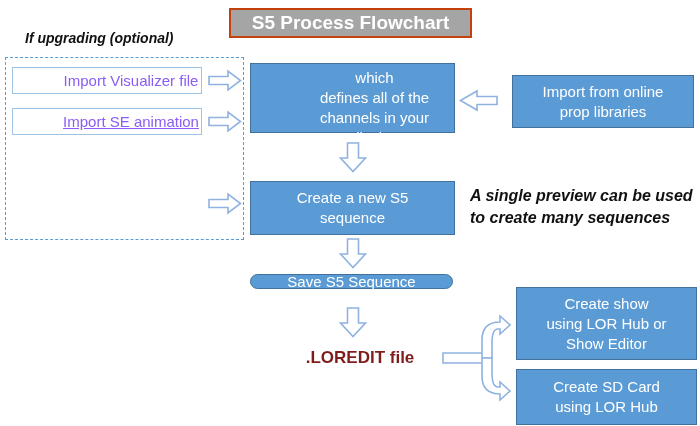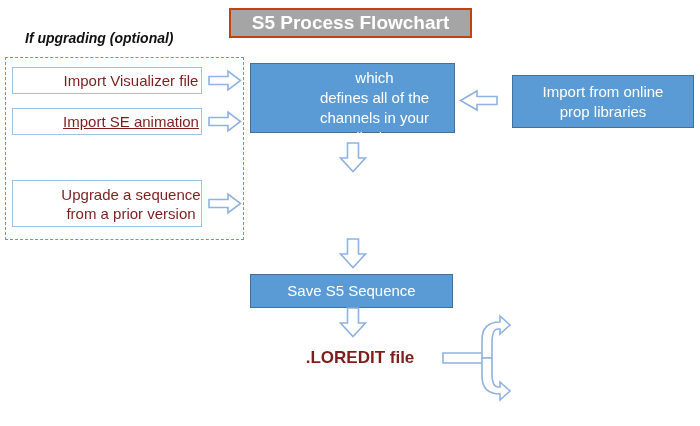--- a/index.html
+++ b/index.html
@@ -12,21 +12,21 @@
     background:#a5a5a5;border:2px solid #c2410c;color:#ffffff;
     font-size:19px;font-weight:bold;display:flex;align-items:center;justify-content:center;
     text-align:center;
   }
   .blue-box{
     background:#5b9bd5;border:1.5px solid #41719c;color:#ffffff;
     font-size:15px;line-height:20px;display:flex;align-items:center;justify-content:center;
     text-align:center;white-space:pre-line;
   }
   .white-box{
-    background:#ffffff;border:1.5px solid #9dc3e6;color:#7f1d1d;
+    background:#ffffff;border:1.5px solid #9dc3e6;color:#8b5cf6;
     font-size:15px;line-height:19px;display:flex;align-items:center;justify-content:center;
     text-align:center;white-space:pre-line;padding-left:48px;
   }
   .dashed-panel{
     border:1.5px dashed #5b9bd5;background:transparent;
   }
   .note{
     color:#111111;font-style:italic;white-space:pre-line;
   }
   .note-upgrade{font-size:14px;font-weight:600;}
@@ -43,22 +43,20 @@
 <div id="canvas">
 
   <div class="abs title-box" style="left:229px;top:8px;width:243px;height:30px;">S5 Process Flowchart</div>
 
   <div class="abs note note-upgrade" style="left:25px;top:30px;width:200px;">If upgrading (optional)</div>
 
   <div class="abs dashed-panel" style="left:5px;top:57px;width:239px;height:183px;"></div>
 
   <div class="abs white-box" style="left:12px;top:67px;width:190px;height:27px;">Import Visualizer file</div>
   <div class="abs white-box" style="left:12px;top:108px;width:190px;height:27px;text-decoration:underline;">Import SE animation</div>
-  <div class="abs white-box" style="left:12px;top:180px;width:190px;height:47px;">Upgrade a sequence
-from a prior version</div>
 
   <div class="abs" style="left:208px;top:68px;">
     <svg width="34" height="25" viewBox="0 0 34 25">
         <path class="hollow" d="M1,8.5 H20 V3 L32.5,12.5 L20,22 V16.5 H1 Z"></path>
       </svg>
   </div>
   <div class="abs" style="left:208px;top:109px;">
     <svg width="34" height="25" viewBox="0 0 34 25">
         <path class="hollow" d="M1,8.5 H20 V3 L32.5,12.5 L20,22 V16.5 H1 Z"></path>
       </svg>
@@ -72,49 +70,58 @@
   <div class="abs blue-box" style="left:250px;top:63px;width:205px;height:70px;padding-left:44px;">Create a PREVIEW which
 defines all of the
 channels in your display</div>
 
   <div class="abs" style="left:338px;top:142px;">
     <svg width="30" height="31" viewBox="0 0 30 31">
         <path class="hollow" d="M9.5,1 H20.5 V16 H27.5 L15,29.5 L2.5,16 H9.5 Z"></path>
       </svg>
   </div>
 
+  <div class="abs blue-box" style="left:250px;top:181px;width:205px;height:54px;">Create a new S5
+sequence</div>
 
   <div class="abs" style="left:338px;top:238px;">
     <svg width="30" height="31" viewBox="0 0 30 31">
         <path class="hollow" d="M9.5,1 H20.5 V16 H27.5 L15,29.5 L2.5,16 H9.5 Z"></path>
       </svg>
   </div>
 
-  <div class="abs blue-box" style="left:250px;top:274px;width:203px;height:34px;">Save S5 Sequence</div>
+  <div class="abs blue-box" style="left:250px;top:274px;width:203px;height:15px;border-radius:14px;">Save S5 Sequence</div>
 
   <div class="abs" style="left:338px;top:307px;">
     <svg width="30" height="31" viewBox="0 0 30 31">
         <path class="hollow" d="M9.5,1 H20.5 V16 H27.5 L15,29.5 L2.5,16 H9.5 Z"></path>
       </svg>
   </div>
 
   <div class="abs blue-box" style="left:500px;top:75px;width:182px;height:53px;margin-left:12px;">Import from online
 prop libraries</div>
 
   <div class="abs" style="left:458px;top:88px;">
     <svg width="40" height="25" viewBox="0 0 40 25">
         <path class="hollow" d="M39,8.5 H19 V3 L2.5,12.5 L19,22 V16.5 H39 Z"></path>
       </svg>
   </div>
 
+  <div class="abs note note-preview" style="left:470px;top:185px;width:225px;">A single preview can be used
+to create many sequences</div>
 
   <div class="abs file-label" style="left:290px;top:348px;width:140px;">.LOREDIT file</div>
 
   <div class="abs" style="left:440px;top:303px;">
     <svg width="80" height="110" viewBox="0 0 80 110">
       <path class="hollow" d="M42,50 H3 V60 H42" fill="#ffffff"></path>
       <path class="hollow" d="M42,55 L42,37 Q42,19 60,19 L60,13 L70,22 L60,31 L60,26 L58,26 Q52,26 52,40 L52,55 Z"></path>
       <path class="hollow" d="M42,55 L42,73 Q42,91 60,91 L60,97 L70,88 L60,79 L60,84 L58,84 Q52,84 52,70 L52,55 Z"></path>
     </svg>
   </div>
 
+  <div class="abs blue-box" style="left:516px;top:287px;width:181px;height:73px;">Create show
+using LOR Hub or
+Show Editor</div>
+  <div class="abs blue-box" style="left:516px;top:369px;width:181px;height:56px;">Create SD Card
+using LOR Hub</div>
 
 </div>
 
 </body></html>

